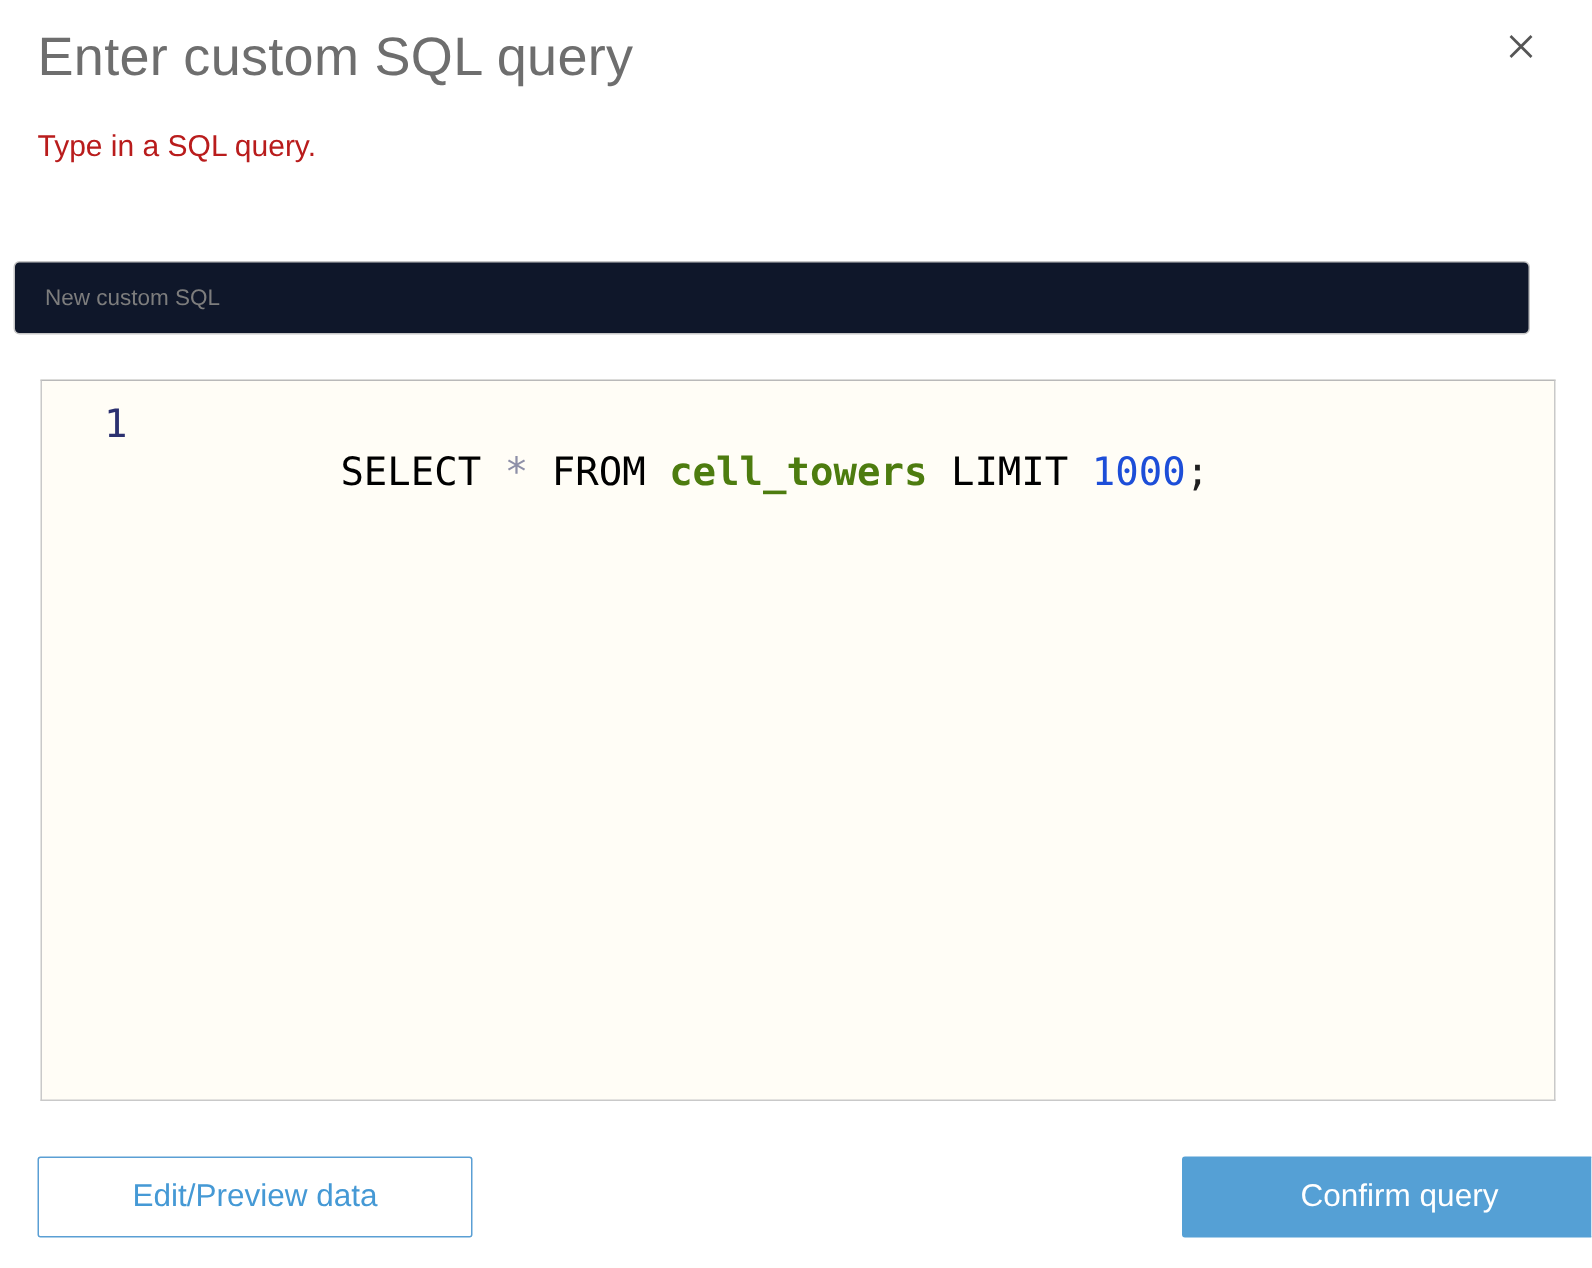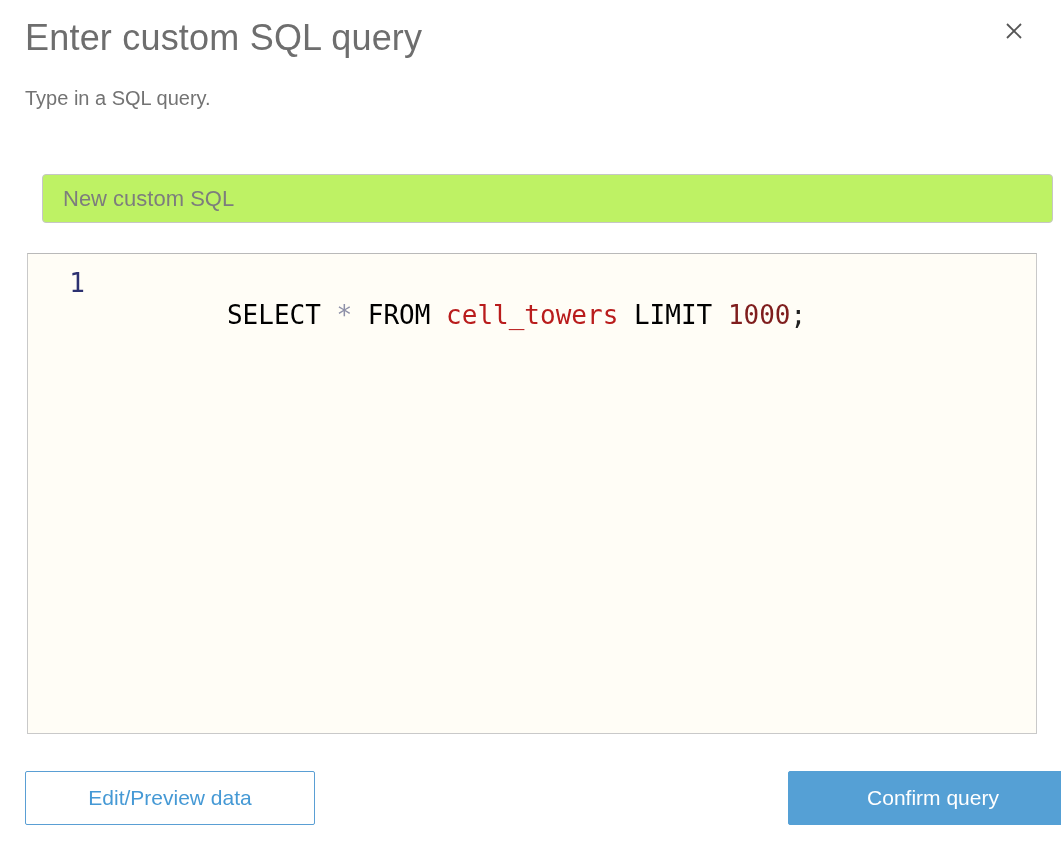--- a/index.html
+++ b/index.html
@@ -40,35 +40,35 @@
     justify-content: center;
   }
 
   .modal-subtitle {
     position: absolute;
     left: 25px;
     top: 85px;
     font-size: 20px;
     line-height: 26px;
     font-weight: 400;
-    color: #737373;
+    color: #b91c1c;
   }
 
   .name-input {
     position: absolute;
-    left: 42px;
+    left: 9px;
     top: 174px;
     width: 1011px;
     height: 49px;
     border: 1px solid #c6c6c6;
     border-radius: 4px;
-    background: #bef264;
+    background: #0f172a;
     padding: 0 20px;
     font-family: "Liberation Sans", "DejaVu Sans", sans-serif;
-    font-size: 22px;
+    font-size: 15px;
     color: #7d7d7d;
     outline: none;
   }
 
   .sql-editor {
     position: absolute;
     left: 27px;
     top: 253px;
     width: 1010px;
     height: 481px;
@@ -95,22 +95,22 @@
     position: absolute;
     left: 105px;
     top: 13px;
     line-height: 32px;
     white-space: pre;
     color: #202020;
   }
 
   .tok-keyword    { color: #000000; }
   .tok-operator   { color: #8e90a8; }
-  .tok-identifier { color: #b91c1c; }
-  .tok-number     { color: #7f1d1d; }
+  .tok-identifier { color: #4d7c0f; font-weight: bold; }
+  .tok-number     { color: #1d4ed8; }
   .tok-plain      { color: #202020; }
 
   .btn {
     position: absolute;
     top: 771px;
     height: 54px;
     font-family: "Liberation Sans", "DejaVu Sans", sans-serif;
     font-size: 21px;
     border-radius: 2px;
     cursor: pointer;

